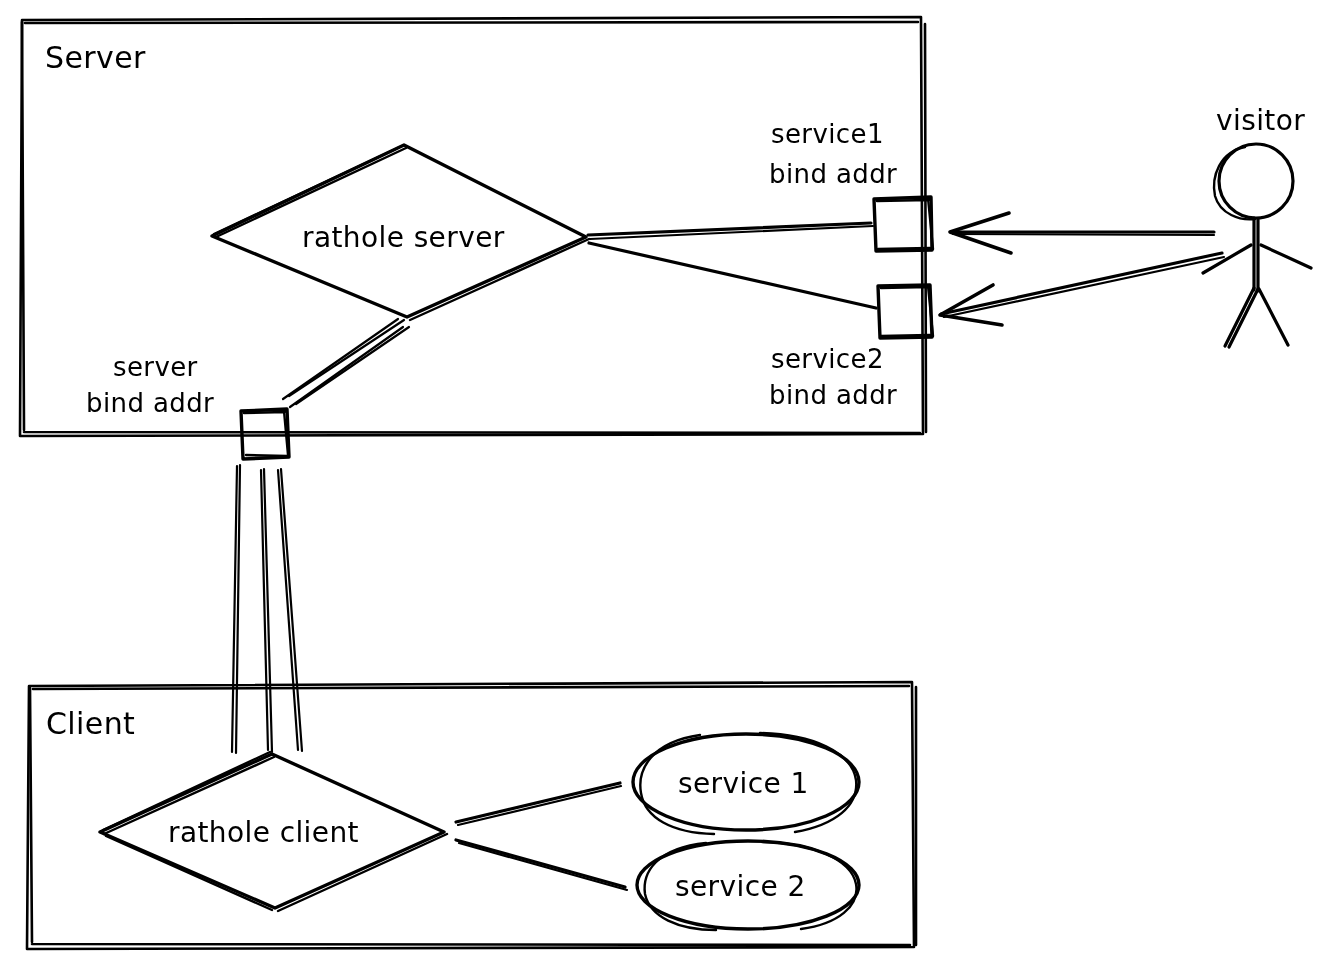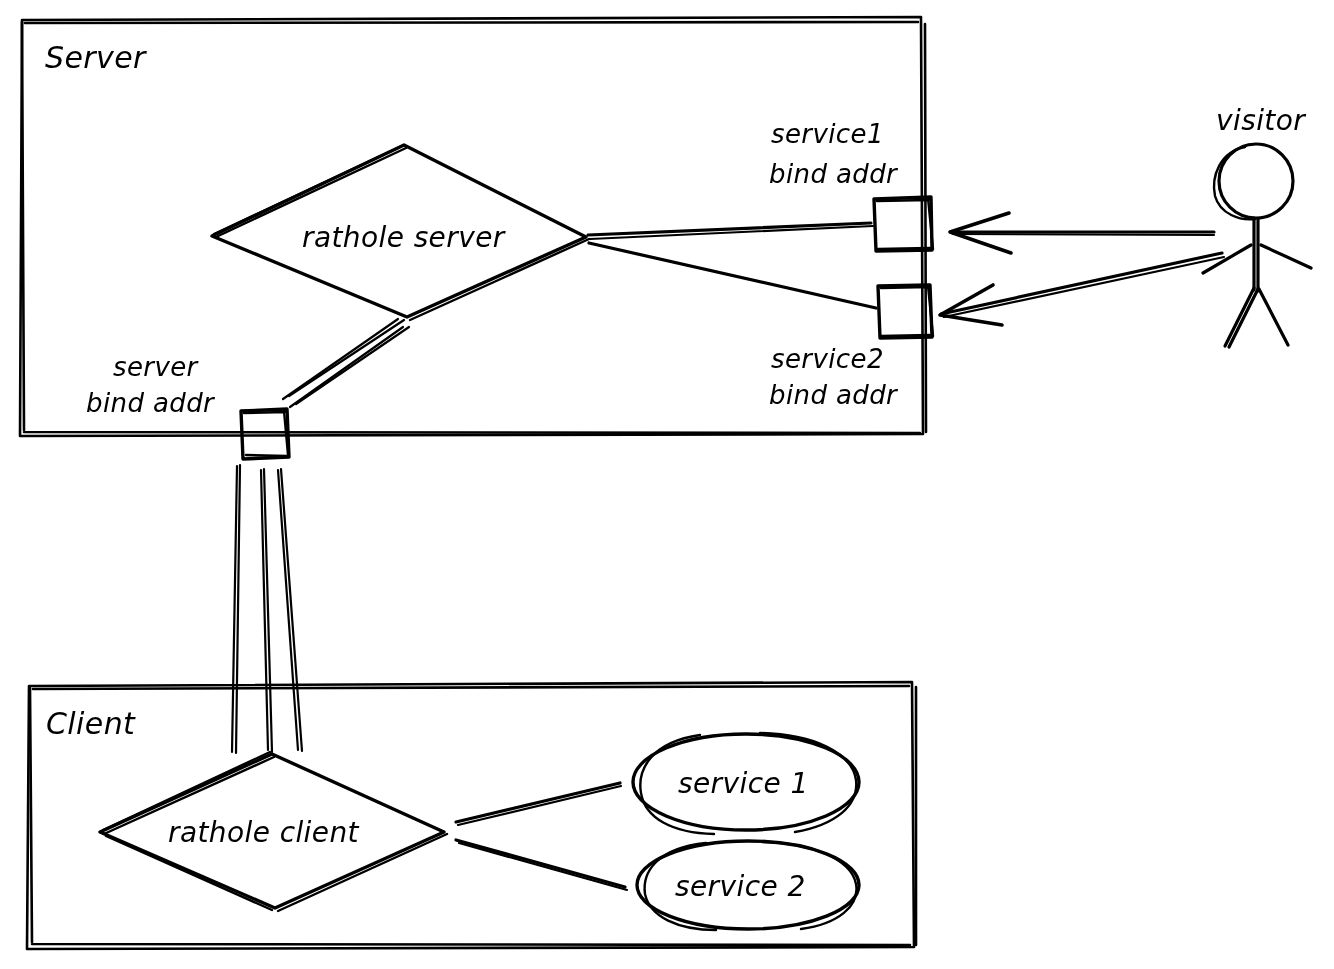--- a/index.html
+++ b/index.html
@@ -9,21 +9,20 @@
   }
   body {
     font-family: "DejaVu Sans", sans-serif;
   }
   #canvas-wrap {
     position: relative;
     width: 1334px;
     height: 969px;
     background: #ffffff;
     overflow: hidden;
-    font-style: italic;
   }
   svg#diagram {
     position: absolute;
     top: 0;
     left: 0;
     width: 1334px;
     height: 969px;
   }
   .hand-stroke {
     fill: none;

